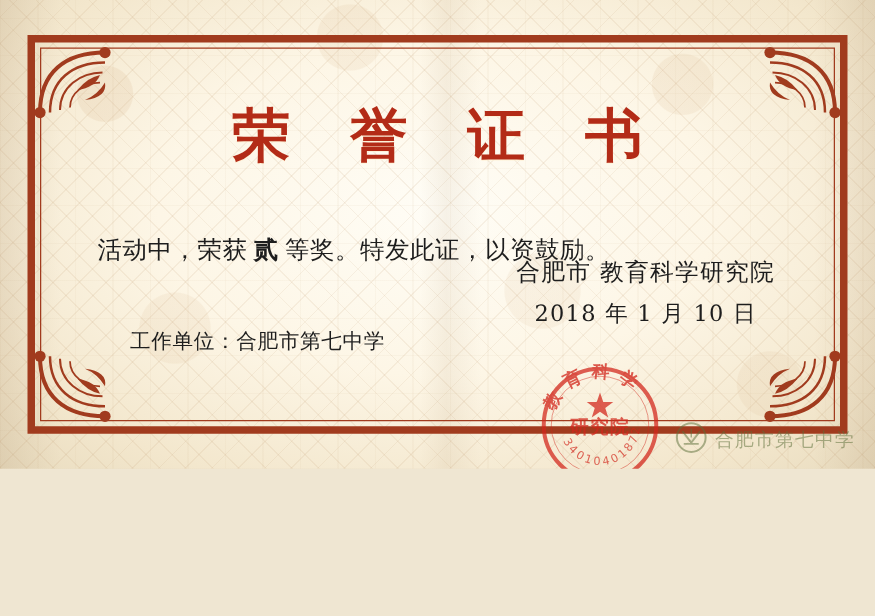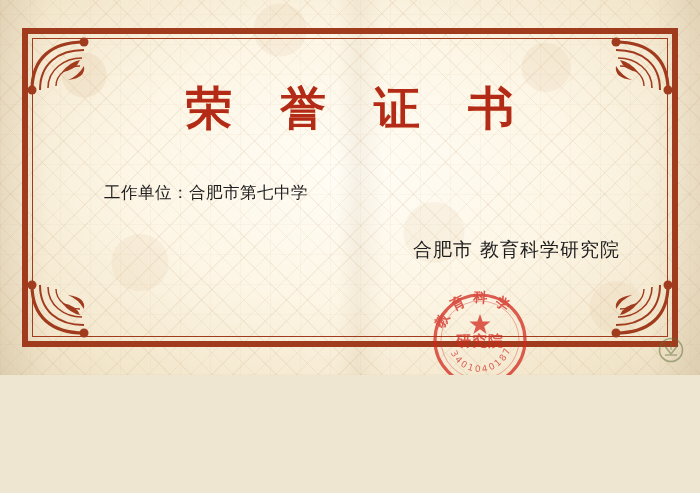--- a/index.html
+++ b/index.html
@@ -254,26 +254,30 @@
         <path d="M46 52 q10 -4 16 -14 q2 12 -16 14 z"></path>
       </g>
     </svg>
   </div>
 
   <div id="content">
 
     <div id="title">荣 誉 证 书</div>
 
     <div id="body-text">
+      <div class="line2">
+        <span>活动中，荣获</span><span class="grade">贰</span><span>等奖。特发此证，以资鼓励。</span>
+      </div>
     </div>
 
     <div id="unit-line">工作单位：合肥市第七中学</div>
 
     <div id="signature">
       <div id="issuer">合肥市 教育科学研究院</div>
+      <div id="issue-date">2018 年 1 月 10 日</div>
     </div>
 
   </div>
 
   <div id="seal">
     <svg width="104" height="104" viewBox="0 0 104 104">
       <defs>
         <path id="sealTopArc" d="M 14,52 A 38,38 0 0 1 90,52"></path>
         <path id="sealBottomArc" d="M 20,52 A 32,32 0 0 0 84,52"></path>
       </defs>
@@ -294,15 +298,16 @@
 
   <div id="watermark">
     <span>
       <svg width="26" height="26" viewBox="0 0 26 26">
         <circle cx="13" cy="13" r="11.5" fill="none" stroke="#5c6f3a" stroke-width="1.6"></circle>
         <path d="M6 8 L13 17 L20 8" fill="none" stroke="#5c6f3a" stroke-width="1.6"></path>
         <path d="M7 18 L19 18" stroke="#5c6f3a" stroke-width="1.4"></path>
         <path d="M13 6 L13 13" stroke="#5c6f3a" stroke-width="1.2"></path>
       </svg>
     </span>
+    <span id="watermark-text">合肥市第七中学</span>
   </div>
 
 </div>
 
 </body></html>

